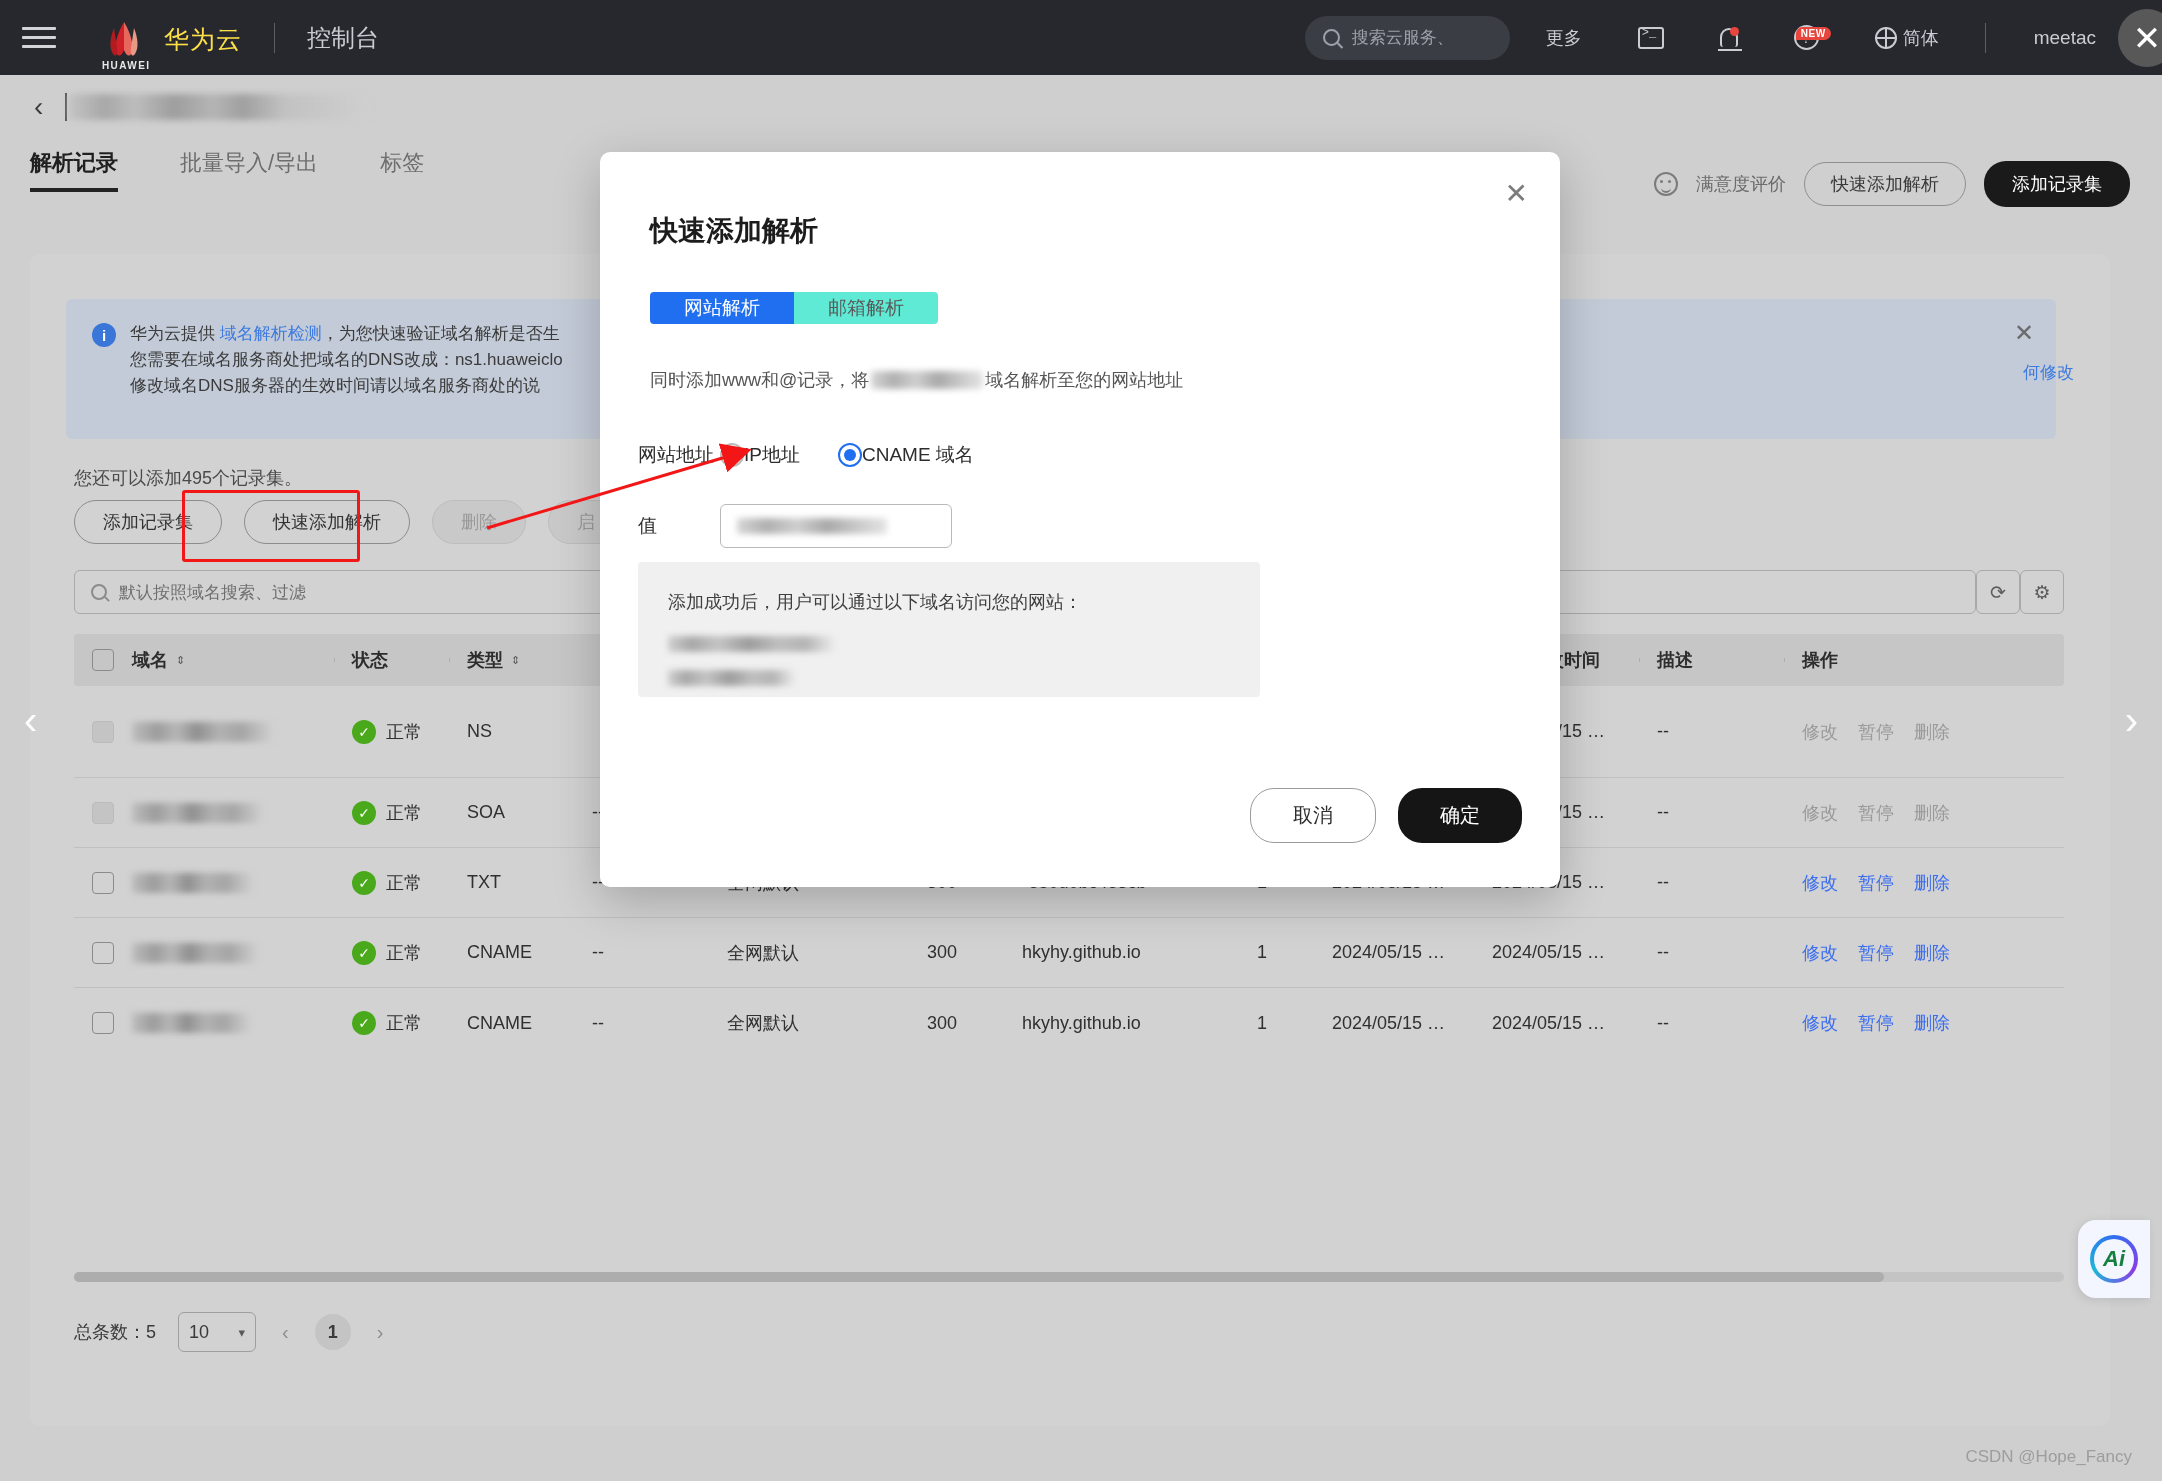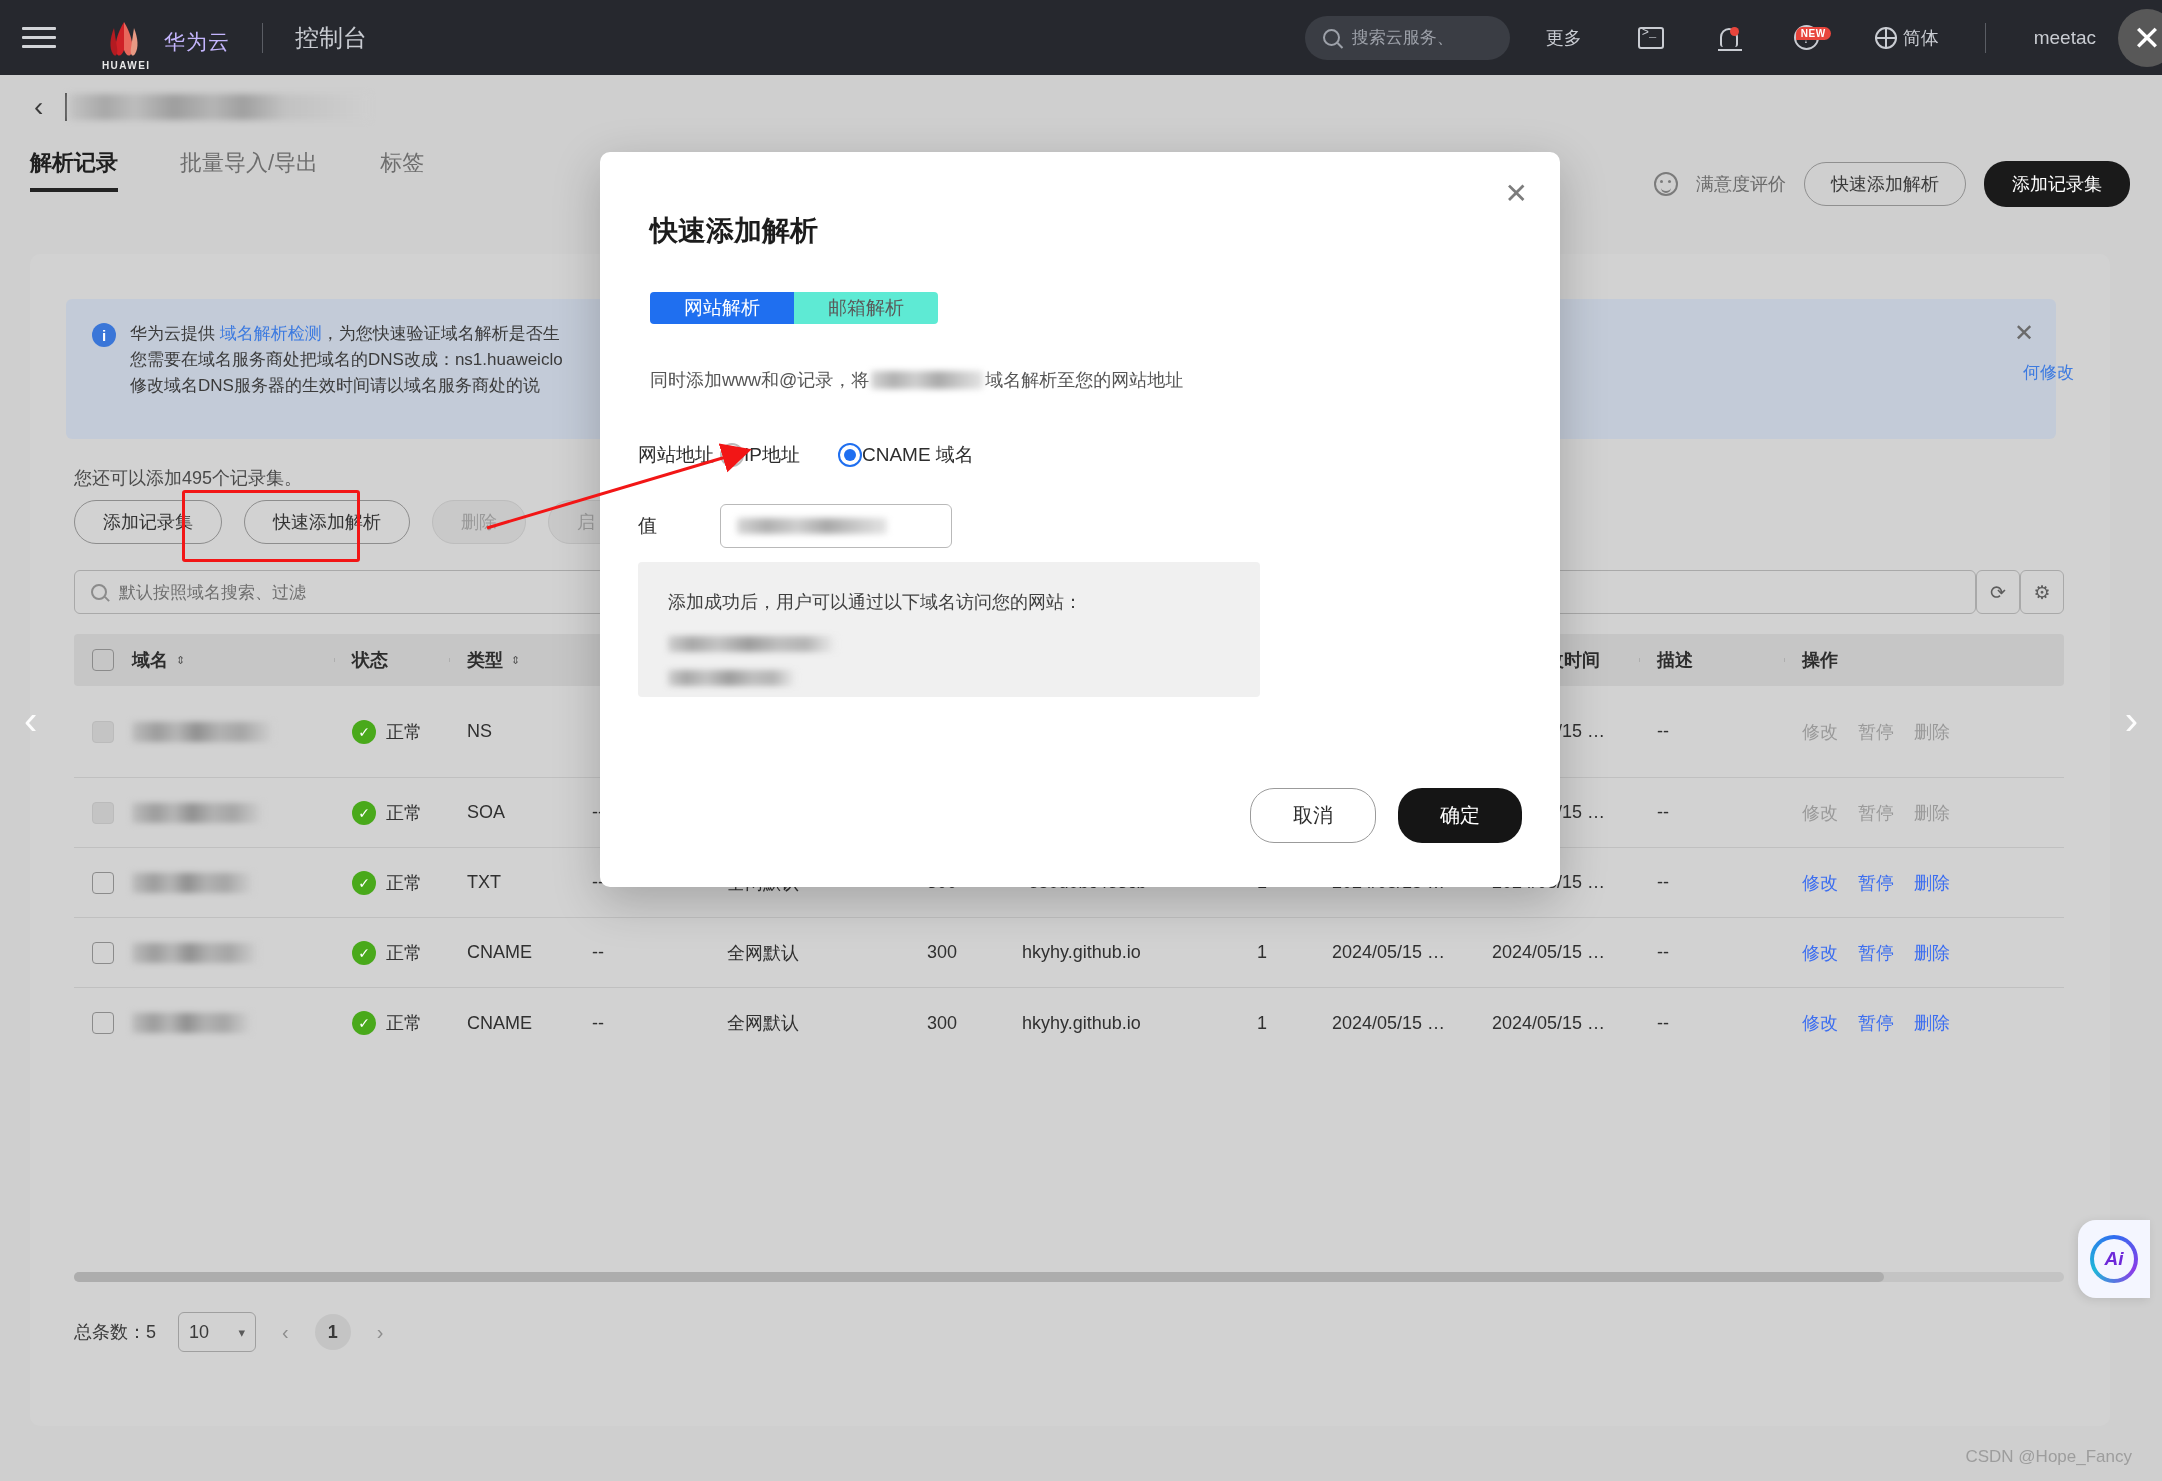--- a/index.html
+++ b/index.html
@@ -15,21 +15,21 @@
   .topbar {
     position: absolute; left: 0; top: 0; width: 2162px; height: 75px;
     background: #26282e; display: flex; align-items: center;
   }
   .hamburger { margin-left: 22px; width: 34px; height: 30px; display:flex; flex-direction:column; justify-content:center; gap:6px; cursor:pointer;}
   .hamburger span { display:block; height:3px; background:#d2d4d8; border-radius:1px; }
   .logo-wrap { margin-left: 42px; display:flex; align-items:flex-end; gap:14px; }
   .hw-flower { position: relative; width: 52px; height: 40px; }
   .hw-flower svg { display:block; }
   .hw-text-small { position:absolute; left:4px; bottom:-13px; font-size:10px; letter-spacing:1.4px; color:#e8e8e8; font-weight:bold;}
-  .brand-cn { color:#c4b5fd; font-size:21px; letter-spacing:1px; padding-bottom:2px;}
+  .brand-cn { color:#fde047; font-size:25px; letter-spacing:1px; padding-bottom:2px;}
   .vdiv { width:1px; height:30px; background:#5a5d64; margin:0 32px; }
   .console-txt { color:#c9ccd2; font-size:24px; }
 
   .topbar-right { margin-left:auto; display:flex; align-items:center; gap:16px; padding-right:4px; }
   .search-pill {
     display:flex; align-items:center; gap:12px;
     background:#3a3d44; border-radius:22px; height:44px; width:205px; padding:0 18px;
     color:#9da1a9; font-size:17px; cursor:text;
   }
   .search-pill .mag { width:17px; height:17px; border:2px solid #9da1a9; border-radius:50%; position:relative; flex:none;}
@@ -156,21 +156,21 @@
   .mf-btn { height:55px; padding:0 42px; border-radius:24px; display:flex; align-items:center; font-size:20px; cursor:pointer;}
   .mf-btn.ghost { border:1px solid #9b9b9b; color:#2d2d2d; background:#fff;}
   .mf-btn.solid { background:#151515; color:#fff; border:none;}
 
   
   .annot { position:absolute; left:0; top:0; width:2162px; height:1481px; pointer-events:none;}
 
   
   .ai-bubble { position:absolute; right:12px; top:1220px; width:72px; height:78px; background:#f4f6ff; border-radius:18px 0 0 18px; display:flex; align-items:center; justify-content:center; box-shadow:-2px 2px 10px rgba(0,0,0,.10); cursor:pointer;}
   .ai-ring { width:48px; height:48px; border-radius:50%; background:conic-gradient(#2f6ef0,#8b3ce8,#1fb6d8,#2f6ef0); display:flex; align-items:center; justify-content:center;}
-  .ai-inner { width:40px; height:40px; border-radius:50%; background:#f4f6ff; display:flex; align-items:center; justify-content:center; color:#6d28d9; font-weight:bold; font-size:19px; font-style:italic;}
+  .ai-inner { width:40px; height:40px; border-radius:50%; background:#f4f6ff; display:flex; align-items:center; justify-content:center; color:#15803d; font-weight:bold; font-size:22px; font-style:italic;}
   .watermark { position:absolute; right:30px; bottom:14px; color:#9d9d9d; font-size:17px; }
 </style>
 </head>
 <body>
 
 <div class="page">
 
   <div class="topbar">
     <div class="hamburger">
       <span></span>

